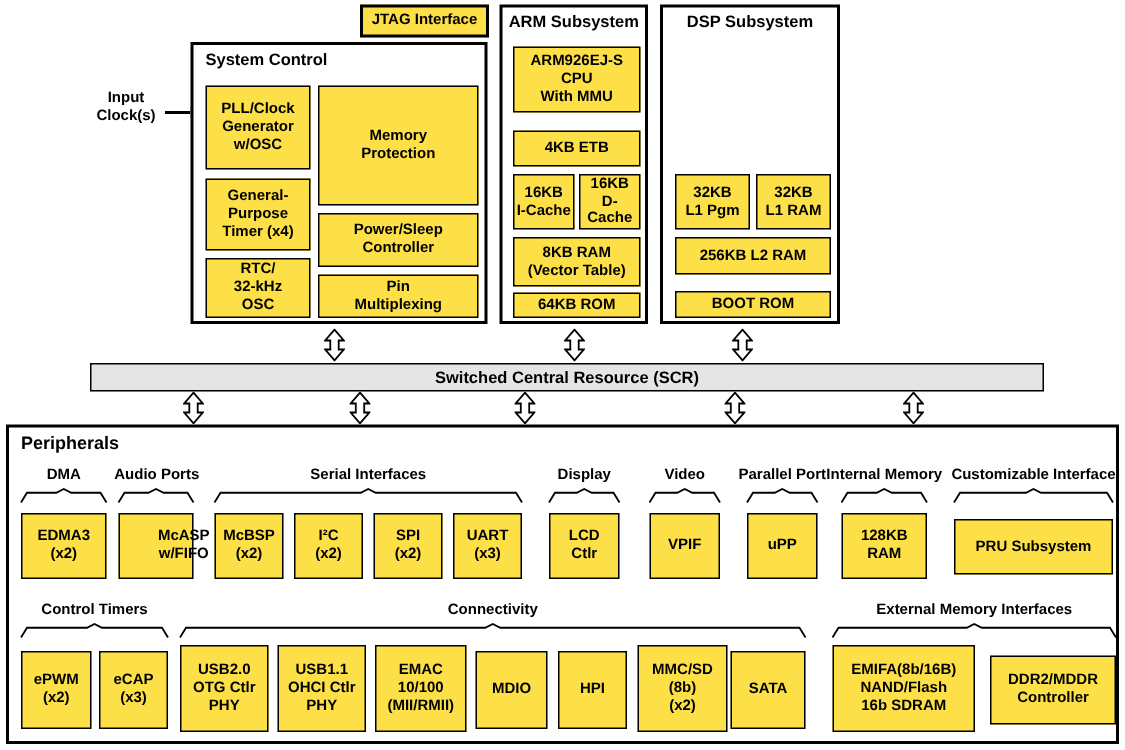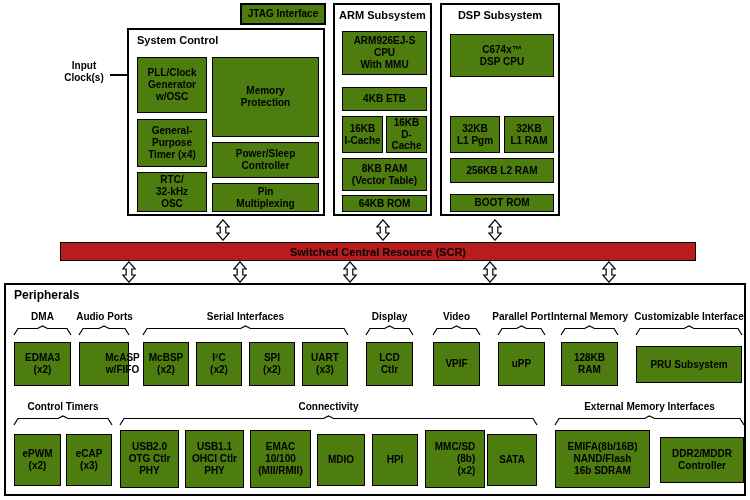--- a/index.html
+++ b/index.html
@@ -1,34 +1,34 @@
 <!DOCTYPE html>
 <html><head>
 <meta charset="utf-8">
 <style>
   * { margin:0; padding:0; box-sizing:border-box; }
   html,body { background:#ffffff; }
   .canvas { position:relative; width:750px; height:500px; background:#fff;
             font-family:"Liberation Sans", sans-serif; color:#000; overflow:hidden; }
-  .box { position:absolute; border:1.5px solid #000; background:#4d7c0f;
+  .box { position:absolute; border:1.5px solid #000; background:#fde047;
          display:flex; align-items:center; justify-content:center;
          text-align:center; font-weight:bold; font-size:10px; line-height:1.18;
          white-space:pre-line; }
   .b2 { border-width:2px; }
   .container { position:absolute; border:2px solid #000; background:#fff; }
   .ctitle { position:absolute; top:4px; font-weight:bold; font-size:11px; white-space:nowrap; }
   .ctitle.center { left:0; right:0; text-align:center; }
   .lbl { position:absolute; font-weight:bold; font-size:10px; line-height:1.2;
          text-align:center; white-space:pre-line; }
   .glabel { position:absolute; font-weight:bold; font-size:10px; text-align:center;
             white-space:nowrap; height:12px; line-height:12px; }
   .bracket { position:absolute; overflow:visible; }
   .varrow { position:absolute; width:14px; height:22px; }
   .harrow { position:absolute; overflow:visible; }
-  .scr { position:absolute; border:1.5px solid #000; background:#b91c1c;
+  .scr { position:absolute; border:1.5px solid #000; background:#e5e5e5;
          display:flex; align-items:center; justify-content:center;
          font-weight:bold; font-size:11px; }
   .ptitle { position:absolute; font-weight:bold; font-size:12px; }
 </style>
 </head>
 <body>
 
 <div class="canvas">
 
   <svg width="0" height="0" style="position:absolute">
@@ -76,22 +76,20 @@
 I-Cache</div>
     <div class="box" style="left:51px; top:111px; width:41px; height:37px;">16KB
 D-Cache</div>
     <div class="box" style="left:7px; top:153px; width:85px; height:33px;">8KB RAM
 (Vector Table)</div>
     <div class="box" style="left:7px; top:190px; width:85px; height:17px;">64KB ROM</div>
   </div>
 
   <div class="container" style="left:440px; top:3px; width:120px; height:213px;">
     <span class="ctitle center">DSP Subsystem</span>
-    <div class="box" style="left:8px; top:29px; width:104px; height:43px;">C674x™
-DSP CPU</div>
     <div class="box" style="left:8px; top:111px; width:50px; height:37px;">32KB
 L1 Pgm</div>
     <div class="box" style="left:62px; top:111px; width:50px; height:37px;">32KB
 L1 RAM</div>
     <div class="box" style="left:8px; top:153px; width:104px; height:25px;">256KB L2 RAM</div>
     <div class="box" style="left:8px; top:189px; width:104px; height:18px;">BOOT ROM</div>
   </div>
 
   <svg class="varrow" style="left:216px; top:219px;">
       <use href="#dblarrow" xlink:href="#dblarrow"></use>
@@ -200,21 +198,21 @@
 OTG Ctlr
 PHY</div>
     <div class="box" style="left:179px; top:145px; width:59px; height:58px;">USB1.1
 OHCI Ctlr
 PHY</div>
     <div class="box" style="left:244px; top:145px; width:61px; height:58px;">EMAC
 10/100
 (MII/RMII)</div>
     <div class="box" style="left:311px; top:149px; width:48px; height:52px;">MDIO</div>
     <div class="box" style="left:366px; top:149px; width:46px; height:52px;">HPI</div>
-    <div class="box" style="left:419px; top:145px; width:60px; height:58px;text-align:right;">MMC/SD
+    <div class="box" style="left:419px; top:145px; width:60px; height:58px;">MMC/SD
 (8b)
 (x2)</div>
     <div class="box" style="left:481px; top:149px; width:50px; height:52px;">SATA</div>
     <div class="box" style="left:549px; top:145px; width:95px; height:58px;">EMIFA(8b/16B)
 NAND/Flash
 16b SDRAM</div>
     <div class="box" style="left:654px; top:152px; width:84px; height:46px;">DDR2/MDDR
 Controller</div>
   </div>
 

